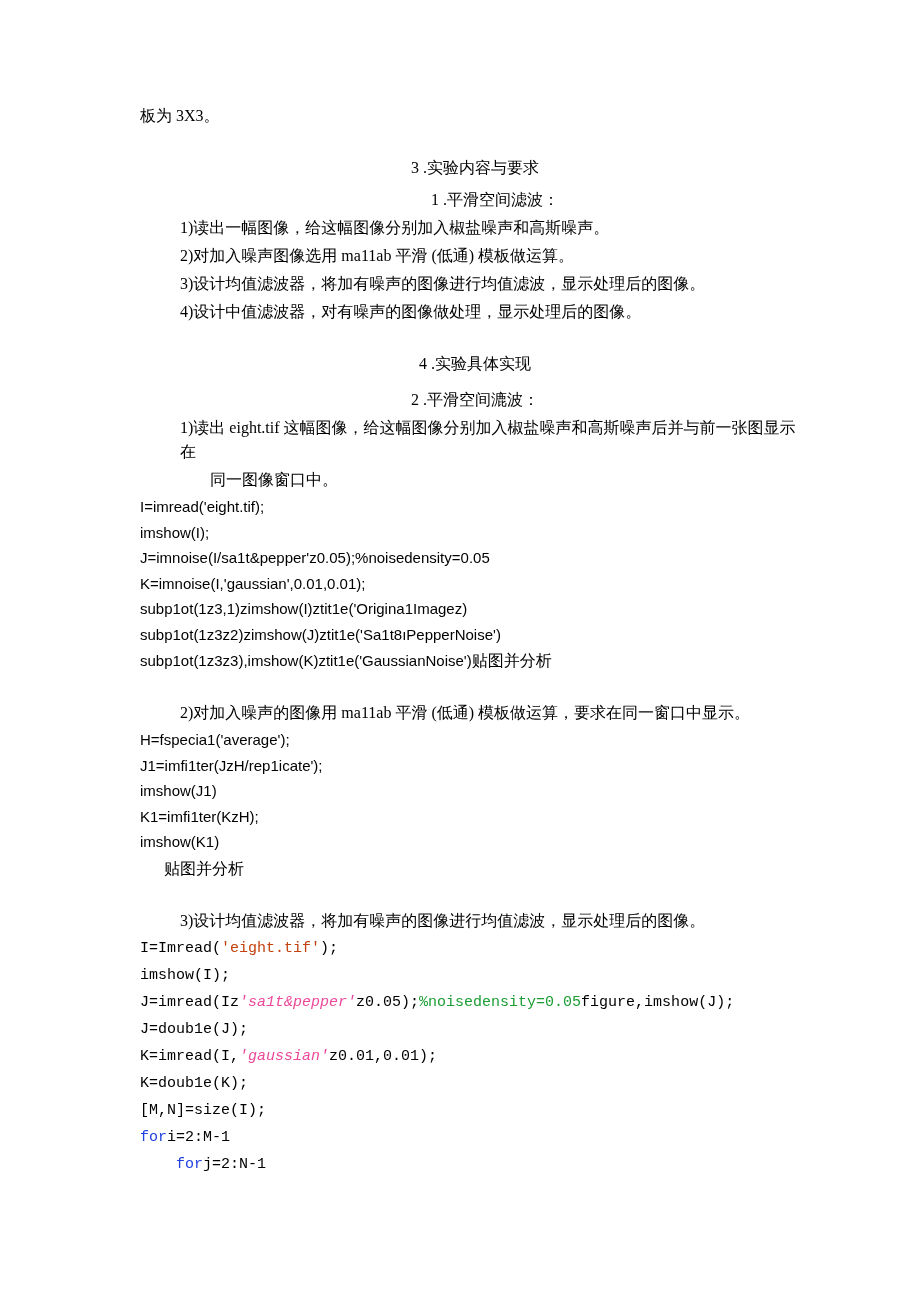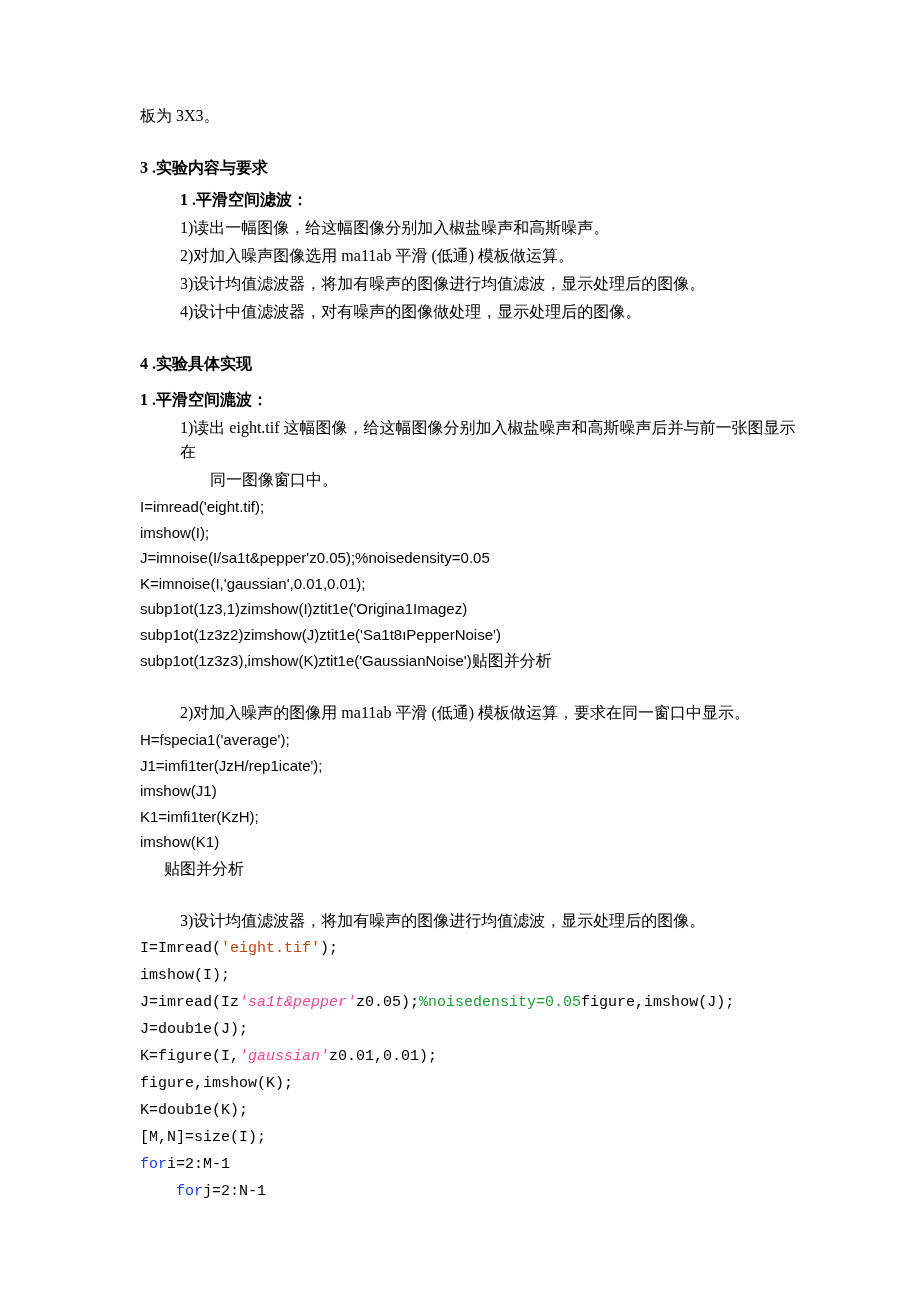--- a/index.html
+++ b/index.html
@@ -12,21 +12,22 @@
     font-size: 16px;
     line-height: 1.5;
   }
   .page {
     padding: 100px 110px 60px 140px;
   }
   .line {
     margin: 4px 0;
   }
   .bold {
-    font-weight: bold;
+    font-weight: normal;
+    text-align: center;
   }
   .indent1 { padding-left: 40px; }
   .indent2 { padding-left: 70px; }
   .section-gap { margin-top: 28px; }
   .small-gap { margin-top: 8px; }
   .sans {
     font-family: "Arial", "Helvetica", sans-serif;
     font-size: 15px;
   }
   .mono {
@@ -53,21 +54,21 @@
 
   <div class="small-gap"></div>
   <div class="line bold indent1">1 .平滑空间滤波：</div>
   <div class="line indent1">1)读出一幅图像，给这幅图像分别加入椒盐噪声和高斯噪声。</div>
   <div class="line indent1">2)对加入噪声图像选用 ma11ab 平滑 (低通) 模板做运算。</div>
   <div class="line indent1">3)设计均值滤波器，将加有噪声的图像进行均值滤波，显示处理后的图像。</div>
   <div class="line indent1">4)设计中值滤波器，对有噪声的图像做处理，显示处理后的图像。</div>
 
   <div class="line bold section-gap" style="">4 .实验具体实现</div>
 
-  <div class="line bold" style="margin-top:12px">1 .平滑空间漉波：</div>
+  <div class="line bold" style="margin-top:12px">2 .平滑空间漉波：</div>
   <div class="line indent1">1)读出 eight.tif 这幅图像，给这幅图像分别加入椒盐噪声和高斯噪声后并与前一张图显示在</div>
   <div class="line indent2">同一图像窗口中。</div>
 
   <div class="code-block sans">
     <div class="line">I=imread('eight.tif);</div>
     <div class="line">imshow(I);</div>
     <div class="line">J=imnoise(I/sa1t&amp;pepper'z0.05);%noisedensity=0.05</div>
     <div class="line">K=imnoise(I,'gaussian',0.01,0.01);</div>
     <div class="line">subp1ot(1z3,1)zimshow(I)ztit1e('Origina1Imagez)</div>
     <div class="line">subp1ot(1z3z2)zimshow(J)ztit1e('Sa1t8ıPepperNoise')</div>
@@ -94,23 +95,22 @@
   <div class="code-block mono">
     <div class="line">
       <span>I=Imread(</span><span class="red">'eight.tif'</span><span>);</span>
     </div>
     <div class="line">imshow(I);</div>
     <div class="line">
       <span>J=imread(Iz</span><span class="teal">'sa1t&amp;pepper'</span><span>z0.05);</span><span class="green">%noisedensity=0.05</span><span>figure,imshow(J);</span>
     </div>
     <div class="line">J=doub1e(J);</div>
     <div class="line">
-      <span>K=figure(I,</span><span class="teal">'gaussian'</span><span>z0.01,0.01);</span>
+      <span>K=imread(I,</span><span class="teal">'gaussian'</span><span>z0.01,0.01);</span>
     </div>
-    <div class="line">figure,imshow(K);</div>
     <div class="line">K=doub1e(K);</div>
     <div class="line">[M,N]=size(I);</div>
     <div class="line">
       <span class="blue">for</span><span>i=2:M-1</span>
     </div>
     <div class="line" style="padding-left:36px">
       <span class="blue">for</span><span>j=2:N-1</span>
     </div>
   </div>
 

